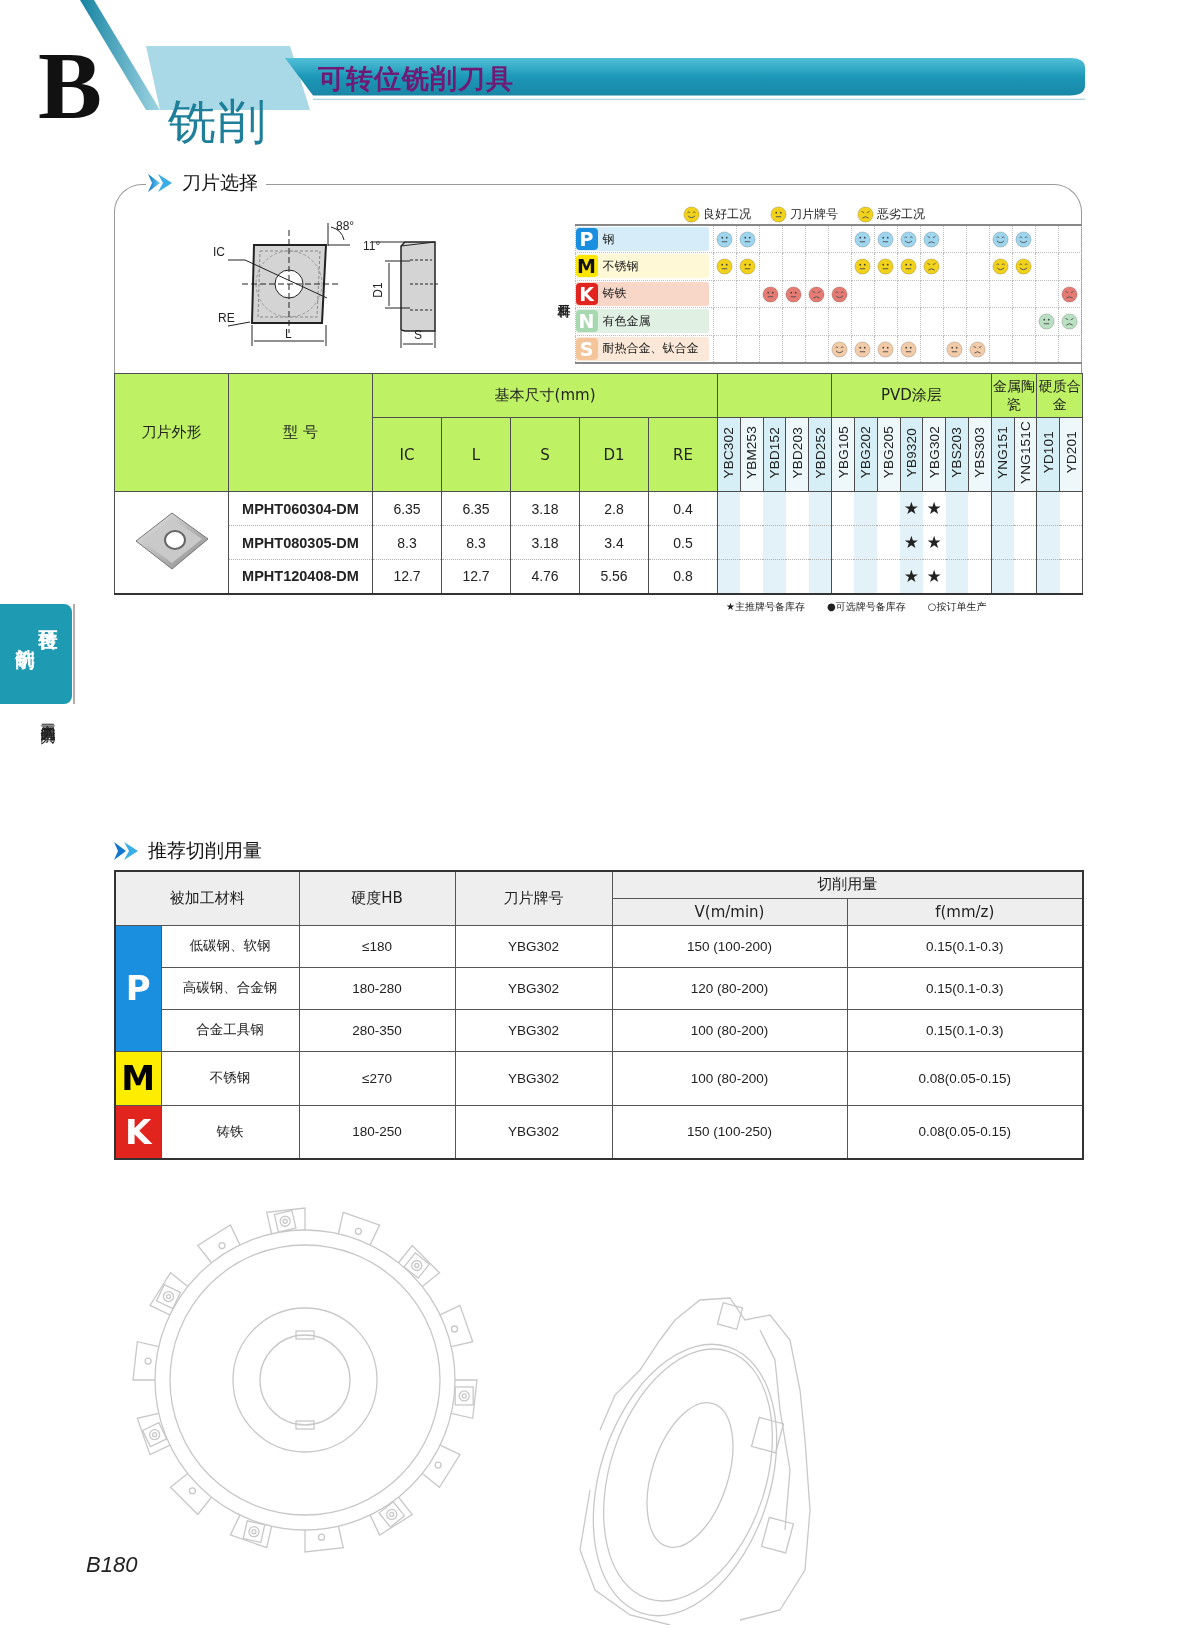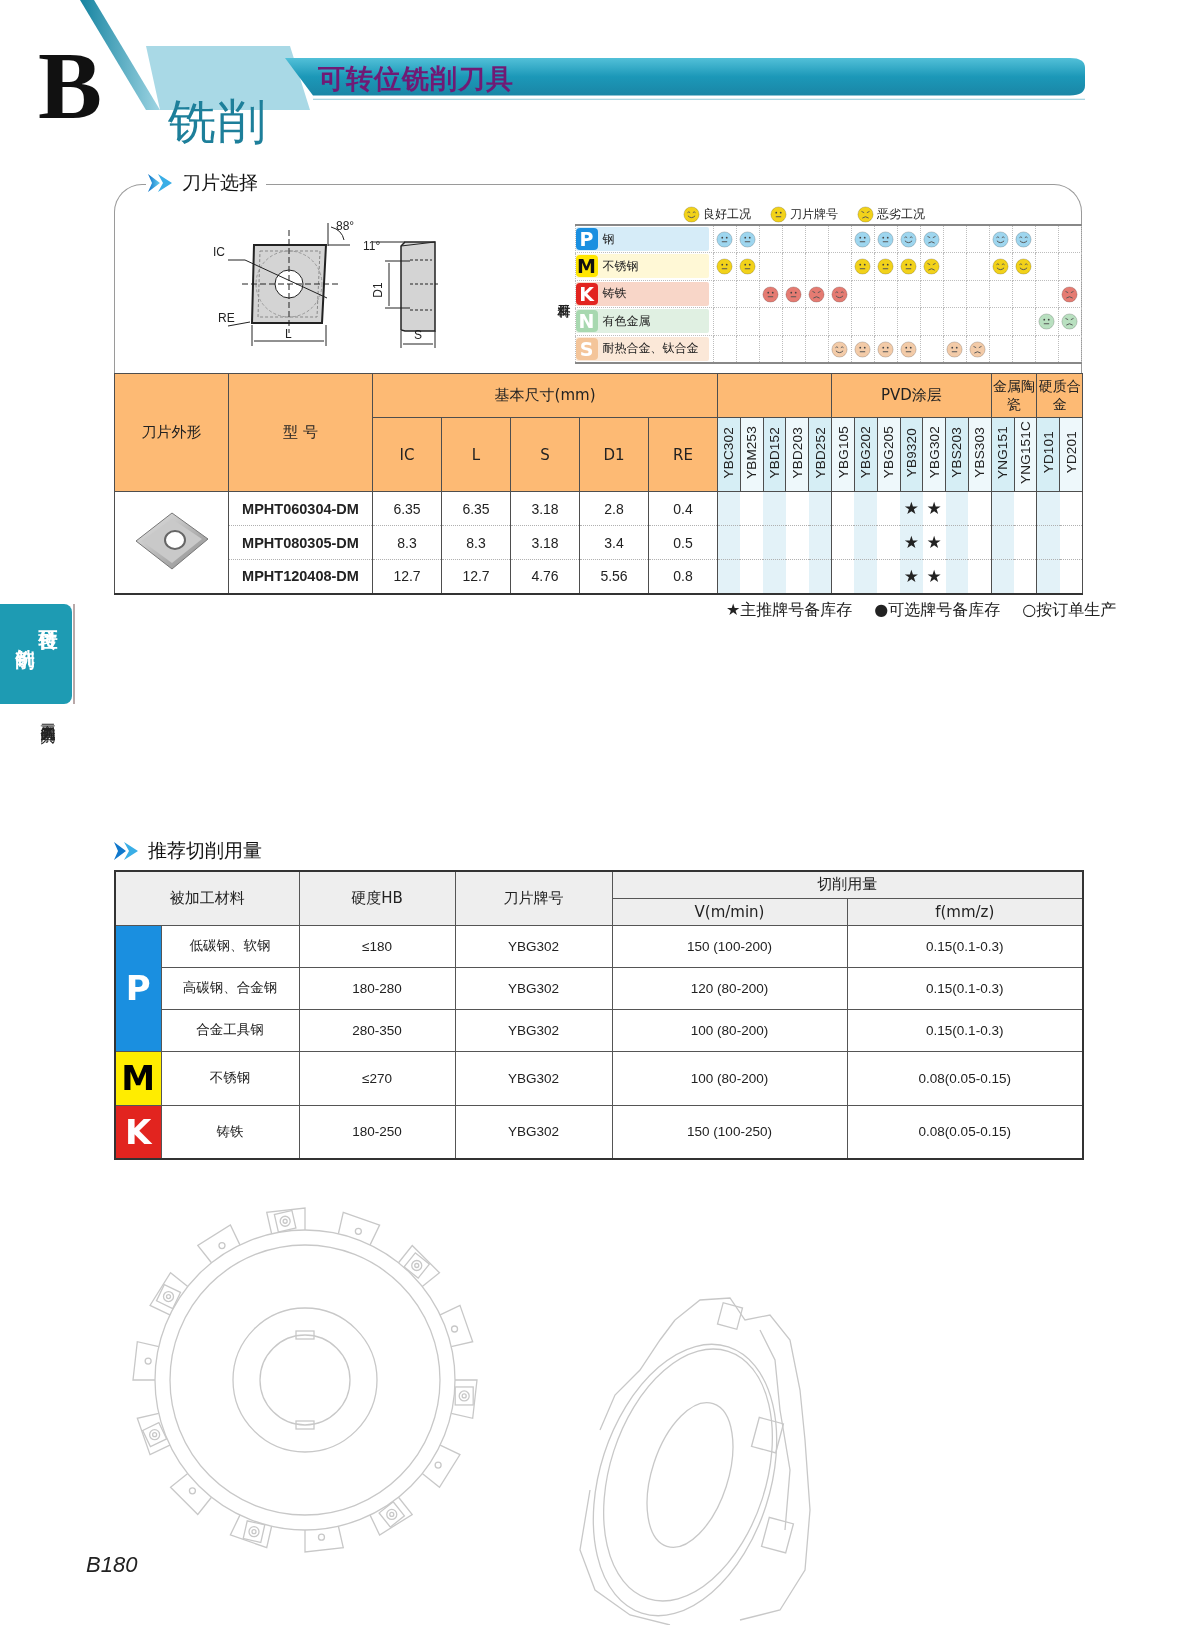--- a/index.html
+++ b/index.html
@@ -36,34 +36,34 @@
   .mat-grid tr:first-child td { border-top: 2px solid #888; }
   .mat-grid tr:last-child td { border-bottom: 2px solid #888; }
   .mat-vlabel { writing-mode: vertical-rl; font-size: 13px; font-family: "DejaVu Sans", sans-serif; line-height: 1.05; text-align: center; background: #fff; border: none !important; }
   .mat-label { text-align: left !important; padding: 0 !important; }
   .mat-label .inner { display: flex; align-items: center; height: 24px; margin: 1px 4px 1px 0; border-radius: 2px; font-size: 12px; font-family: "DejaVu Sans", sans-serif; }
   .iso { display: inline-flex; align-items: center; justify-content: center; width: 22px; height: 22px; border-radius: 4px; font-weight: 900; font-size: 19px; font-family: "DejaVu Sans", sans-serif; margin-right: 5px; }
   .face { width: 17px; height: 17px; display: inline-block; vertical-align: middle; }
 
   
   .spec { position: absolute; left: 114px; top: 373px; width: 968px; border-collapse: collapse; table-layout: fixed; }
-  .spec th { background: #fdba74; font-weight: normal; border: 1px solid #4e4e4e; font-size: 15px; color: #222; font-family: "DejaVu Sans", sans-serif; }
+  .spec th { background: #bef264; font-weight: normal; border: 1px solid #4e4e4e; font-size: 15px; color: #222; font-family: "DejaVu Sans", sans-serif; }
   .spec th.vert { padding: 0; height: 74px; vertical-align: middle; }
   .spec th.vert span { display: inline-block; writing-mode: vertical-rl; transform: rotate(180deg); font-family: "Liberation Sans", sans-serif; font-size: 13.5px; letter-spacing: 0.2px; }
   .spec th.vert.alt { background: #d6eef5; }
   .spec th.vert.wht { background: #eef8fb; }
   .spec td { border-left: 1px solid #4e4e4e; border-right: 1px solid #4e4e4e; border-bottom: 1px dotted #b0b0b0; text-align: center; height: 34px; font-size: 14px; font-family: "Liberation Sans", sans-serif; }
   .spec tr:last-child td { border-bottom: 2px solid #333; }
   .spec td.model { font-weight: bold; font-size: 14.5px; }
   .spec td.g { border-left: none; border-right: none; font-size: 17px; }
   .spec td.g.alt { background: #e3f2f8; }
   .spec td.g.bl { border-left: 1px solid #4e4e4e; }
   .spec td.g.br { border-right: 1px solid #4e4e4e; }
   .spec td.img { border-bottom: 2px solid #333; }
-  .spec-note { position: absolute; left: 726px; top: 600px; display: flex; gap: 22px; font-size: 16px; font-family: "DejaVu Sans", sans-serif; }
+  .spec-note { position: absolute; left: 726px; top: 600px; display: flex; gap: 22px; font-size: 10px; font-family: "DejaVu Sans", sans-serif; }
 
   
   .cut { position: absolute; left: 114px; top: 870px; width: 968px; border-collapse: collapse; table-layout: fixed; }
   .cut th { background: #eeeeee; font-weight: normal; font-size: 15px; font-family: "DejaVu Sans", sans-serif; border: 1px solid #555; height: 26px; }
   .cut th.tall { height: 54px; }
   .cut td { border: 1px solid #555; text-align: center; font-size: 13.5px; font-family: "Liberation Sans", sans-serif; height: 42px; }
   .cut td.mat { font-family: "DejaVu Sans", sans-serif; font-size: 13.5px; }
   .cut td.cls { color: #fff; font-weight: 900; font-size: 34px; font-family: "DejaVu Sans", sans-serif; padding: 0; border-right: none; }
   .cut tr.tall td { height: 54px; }
   .cut { border: 2px solid #333; }

